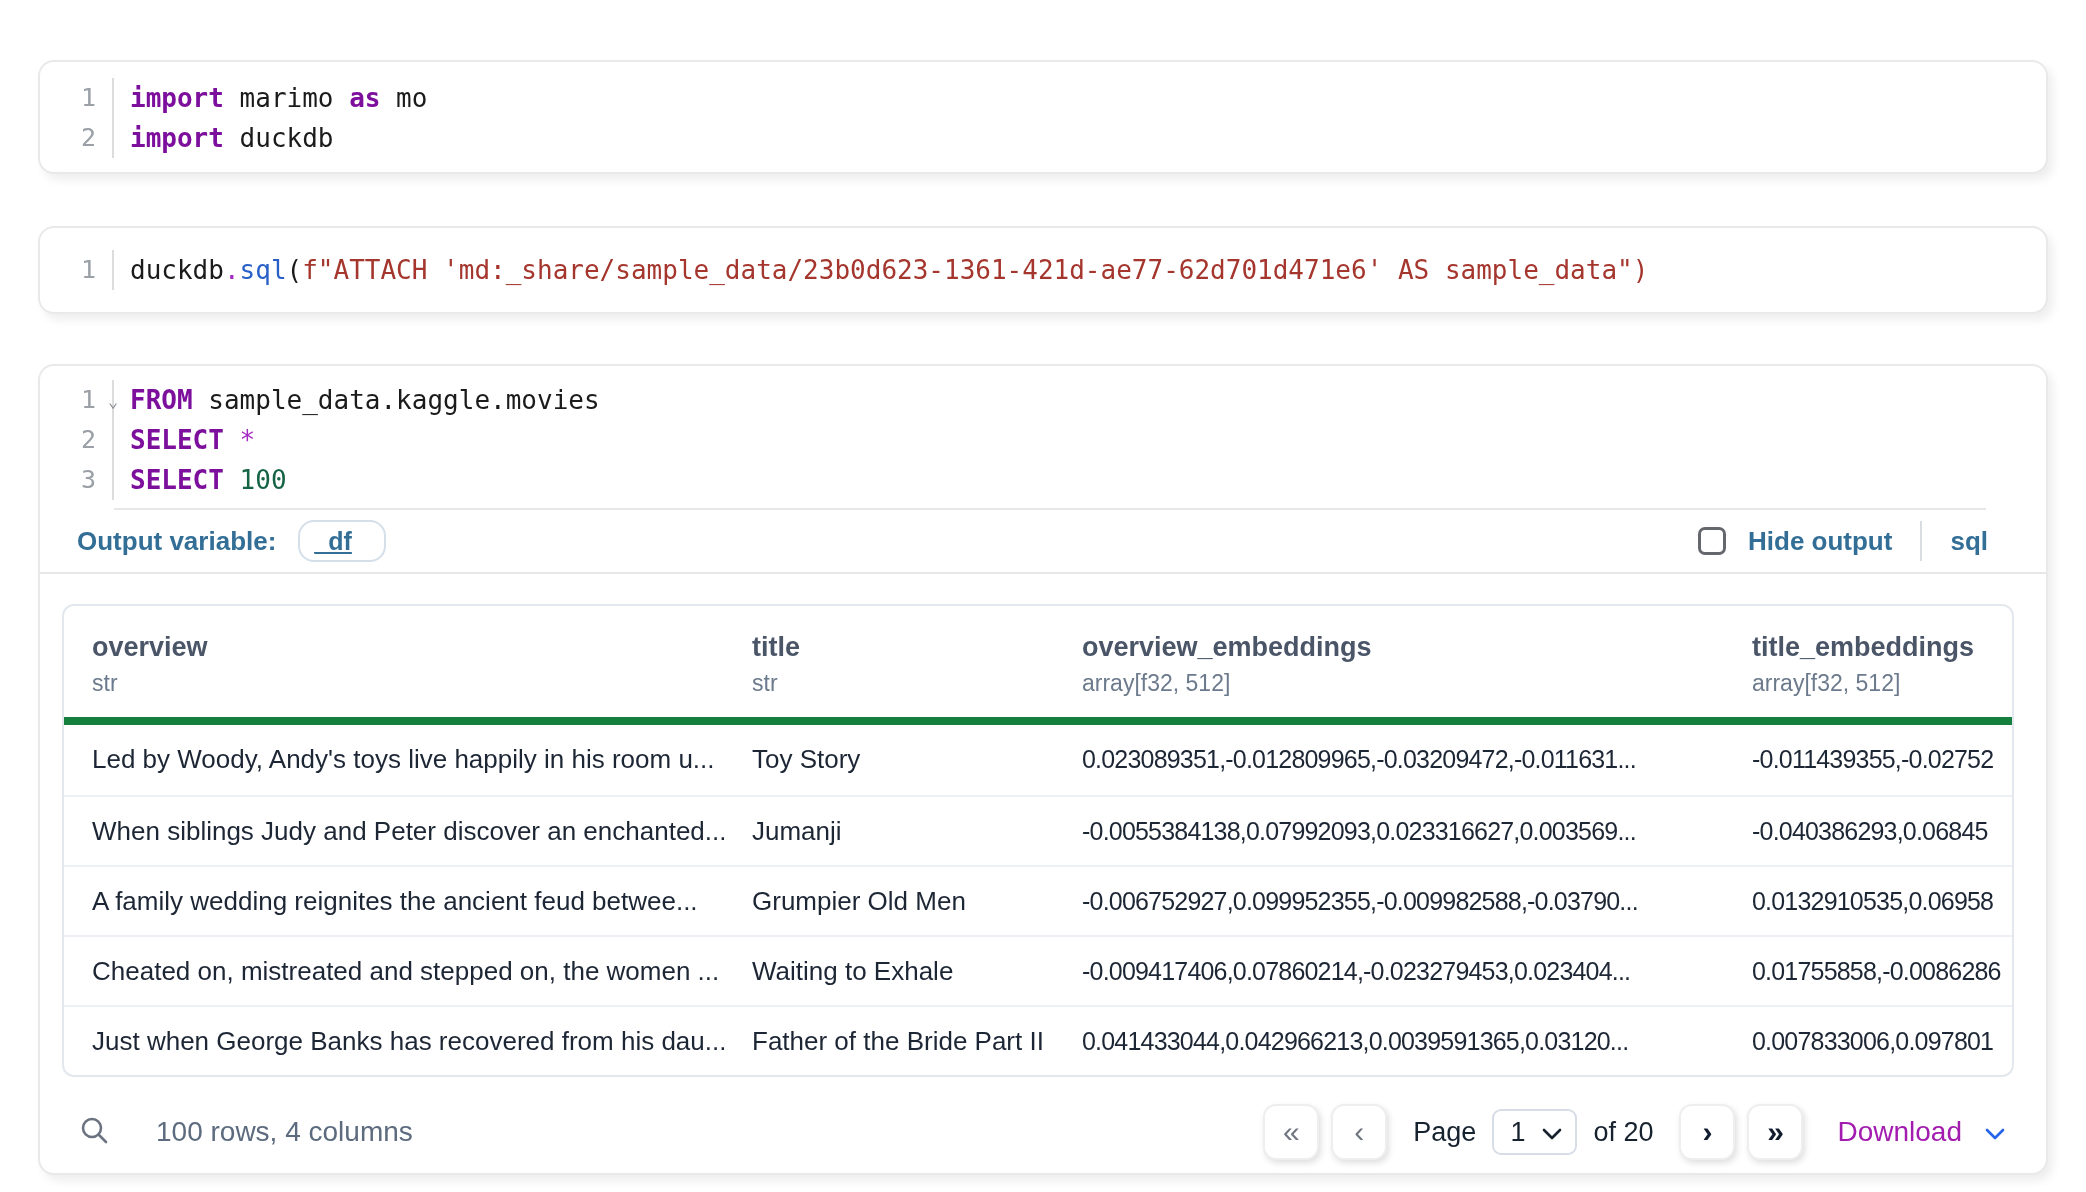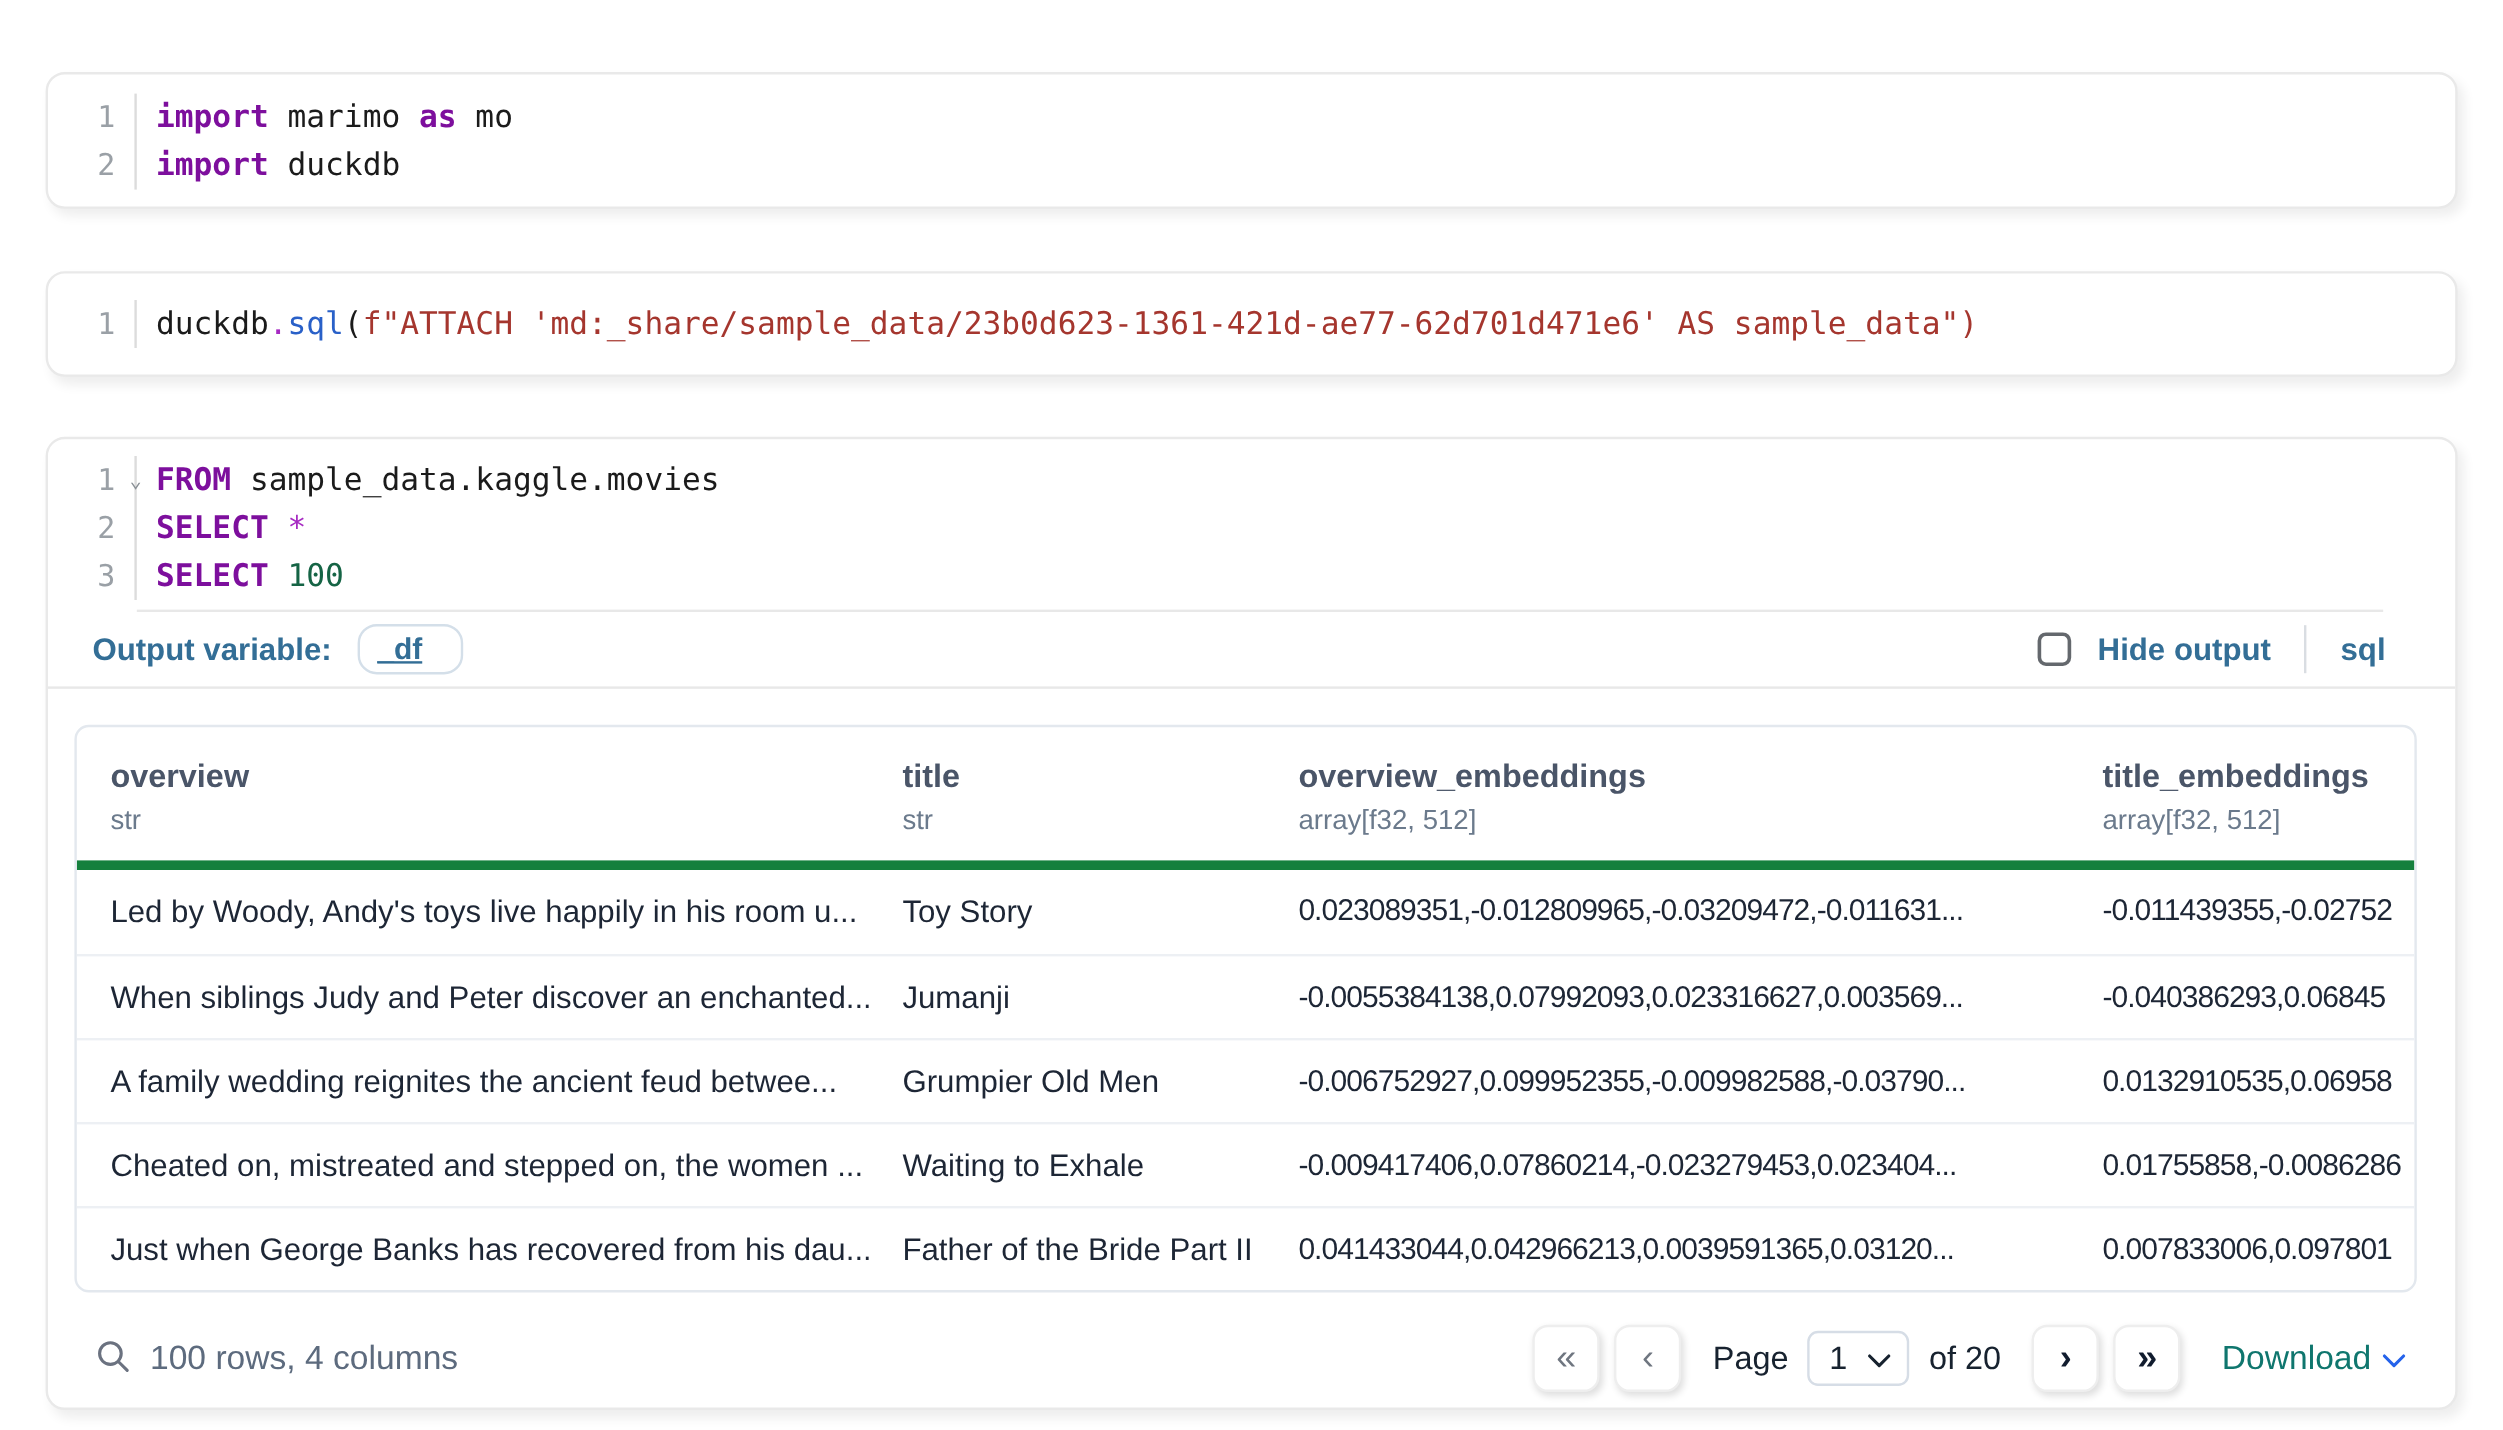--- a/index.html
+++ b/index.html
@@ -87,41 +87,41 @@
   .td-cell {
     line-height:68px; padding-left:28px; font-size:26px; color:#1d2635;
     white-space:nowrap; overflow:hidden;
   }
   .td-cell.emb { font-size:25px; letter-spacing:-0.8px; }
 
   
   .table-footer {
     display:flex; align-items:center; padding:28px 0 14px 16px; height:96px;
   }
-  .summary { margin-left:15px; color:#5d6b7e; font-size:28px; }
+  .summary { margin-left:46px; color:#5d6b7e; font-size:28px; }
   .pager { margin-left:auto; display:flex; align-items:center; }
   .pg-btn {
     width:56px; height:56px; border:2px solid #eeeeee; border-radius:13px;
     background:#fff; box-shadow:2px 3px 6px rgba(0,0,0,.13);
     display:flex; align-items:center; justify-content:center;
     font-size:30px; cursor:pointer; font-family:"Liberation Sans",sans-serif;
   }
   .pg-btn.dis { color:#6f7680; }
   .pg-btn.en  { color:#111c2e; font-weight:bold; }
   .pg-gap-s { margin-left:12px; }
   .pg-gap-m { margin-left:26px; }
   .page-label, .of-label { font-size:27px; color:#17222f; }
   .page-select {
     margin:0 16px; height:46px; border:2px solid #d6dde6; border-radius:9px;
     display:flex; align-items:center; gap:16px; padding:0 12px 0 16px;
     font-size:27px; color:#17222f; background:#fff; cursor:pointer;
   }
   .download {
-    margin-left:34px; margin-right:8px; color:#0f766e; font-size:28px;
-    display:flex; align-items:center; gap:8px; cursor:pointer;
+    margin-left:34px; margin-right:8px; color:#a21caf; font-size:28px;
+    display:flex; align-items:center; gap:22px; cursor:pointer;
   }
   .chev { display:inline-block; }
 </style>
 </head>
 <body>
 
 <section class="cell cell-1">
   <div class="editor">
     <div class="gutter">
         <div class="gut-line">1</div>

